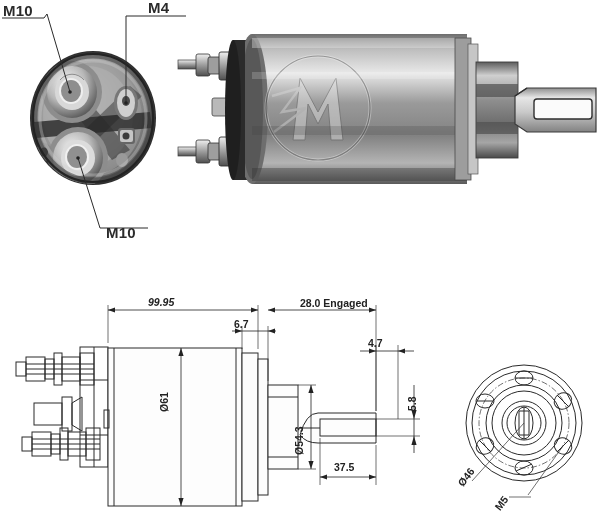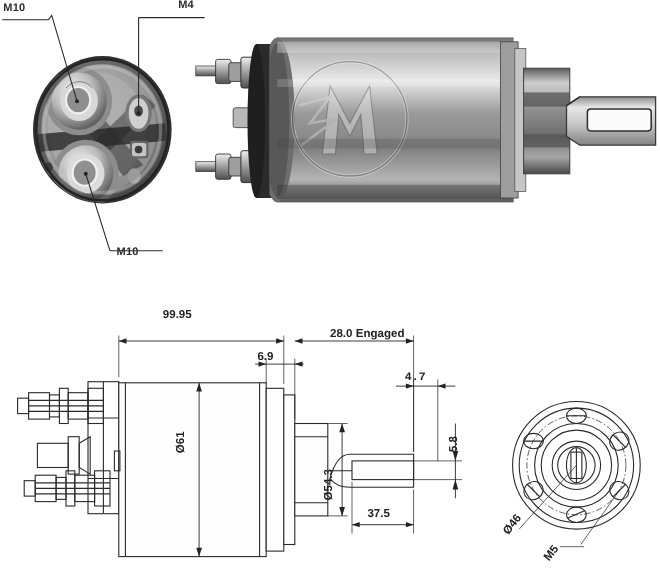--- a/index.html
+++ b/index.html
@@ -1,19 +1,19 @@
 <!DOCTYPE html>
 <html><head>
 <meta charset="utf-8">
 <style>
   html,body{margin:0;padding:0;background:#ffffff;}
   body{width:600px;height:530px;position:relative;overflow:hidden;
        font-family:"Liberation Sans","DejaVu Sans",sans-serif;color:#1a1a1a;}
   .stage{position:absolute;inset:0;width:600px;height:530px;}
-  .lbl{position:absolute;font-size:10px;font-weight:700;letter-spacing:.2px;color:#2b2b2b;white-space:nowrap;}
+  .lbl{position:absolute;font-size:15px;font-weight:700;letter-spacing:.2px;color:#2b2b2b;white-space:nowrap;}
   .dim{position:absolute;font-size:10.5px;font-weight:600;color:#222;white-space:nowrap;}
   svg{display:block;}
   .ln{stroke:#2a2a2a;stroke-width:1;fill:none;}
   .thin{stroke:#3a3a3a;stroke-width:.8;fill:none;}
   .dimline{stroke:#222;stroke-width:.8;fill:none;}
   .ext{stroke:#333;stroke-width:.7;fill:none;}
   .ctr{stroke:#333;stroke-width:.7;fill:none;stroke-dasharray:6 2 1.5 2;}
   .fillmetal{fill:#fdfdfd;}
 </style>
 </head>
@@ -170,21 +170,21 @@
       <path d="M126 16 L186 16" class="ln" stroke-width="1.1"></path>
       <path d="M126 16 L126 103" class="ln" stroke-width="1.1"></path>
       <circle cx="126" cy="103" r="1.8" fill="#222"></circle>
       <path d="M100 228 L148 228" class="ln" stroke-width="1.1"></path>
       <path d="M100 228 L78 158" class="ln" stroke-width="1.1"></path>
       <circle cx="78" cy="158" r="1.8" fill="#222"></circle>
     </g>
   </svg>
 
   <div class="lbl" style="left:3px;top:2px;">M10</div>
-  <div class="lbl" style="left:162px;top:-1px;">M4</div>
+  <div class="lbl" style="left:148px;top:-1px;">M4</div>
   <div class="lbl" style="left:106px;top:224px;">M10</div>
 
   <svg width="600" height="250" style="position:absolute;left:0;top:285px;">
 
     <g>
 
       <g class="ln">
         <rect x="16" y="77" width="10" height="14" class="ln"></rect>
         <rect x="26" y="72" width="19" height="24" class="ln"></rect>
         <rect x="45" y="74" width="9" height="20" class="ln"></rect>
@@ -323,24 +323,24 @@
         <line x1="477" y1="116" x2="493" y2="116"></line>
       </g>
 
       <line x1="524" y1="138" x2="472" y2="196" class="ext"></line>
 
       <line x1="563" y1="161" x2="528" y2="210" class="ext"></line>
       <line x1="509" y1="212" x2="531" y2="212" class="ext"></line>
     </g>
   </svg>
 
-  <div class="dim" style="left:148px;top:280px;">99.95</div>
-  <div class="dim" style="left:234px;top:318px;">6.9</div>
+  <div class="dim" style="left:148px;top:296px;font-style:italic;">99.95</div>
+  <div class="dim" style="left:234px;top:318px;">6.7</div>
   <div class="dim" style="left:300px;top:297px;">28.0 Engaged</div>
   <div class="dim" style="left:158px;top:412px;transform:rotate(-90deg);transform-origin:left top;">Ø61</div>
   <div class="dim" style="left:293px;top:455px;transform:rotate(-90deg);transform-origin:left top;">Ø54.3</div>
-  <div class="dim" style="left:368px;top:337px;font-family:Liberation Mono, monospace;">4.7</div>
+  <div class="dim" style="left:368px;top:337px;">4.7</div>
   <div class="dim" style="left:406px;top:411px;transform:rotate(-90deg);transform-origin:left top;">5.8</div>
   <div class="dim" style="left:334px;top:461px;">37.5</div>
   <div class="dim" style="left:455px;top:481px;transform:rotate(-52deg);transform-origin:left top;">Ø46</div>
   <div class="dim" style="left:492px;top:505px;transform:rotate(-52deg);transform-origin:left top;">M5</div>
 
 </div>
 
 </body></html>

